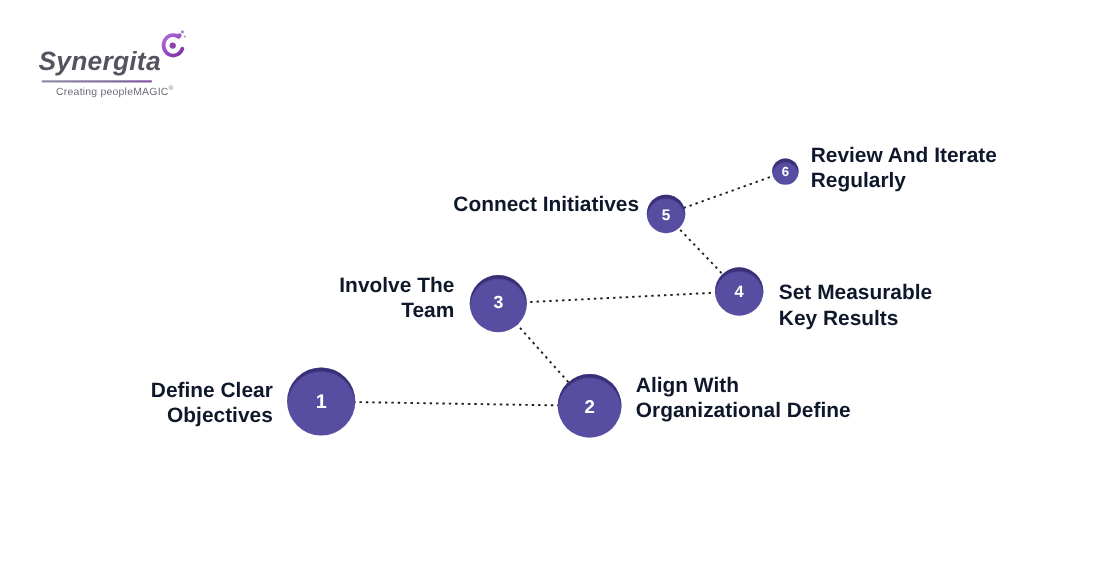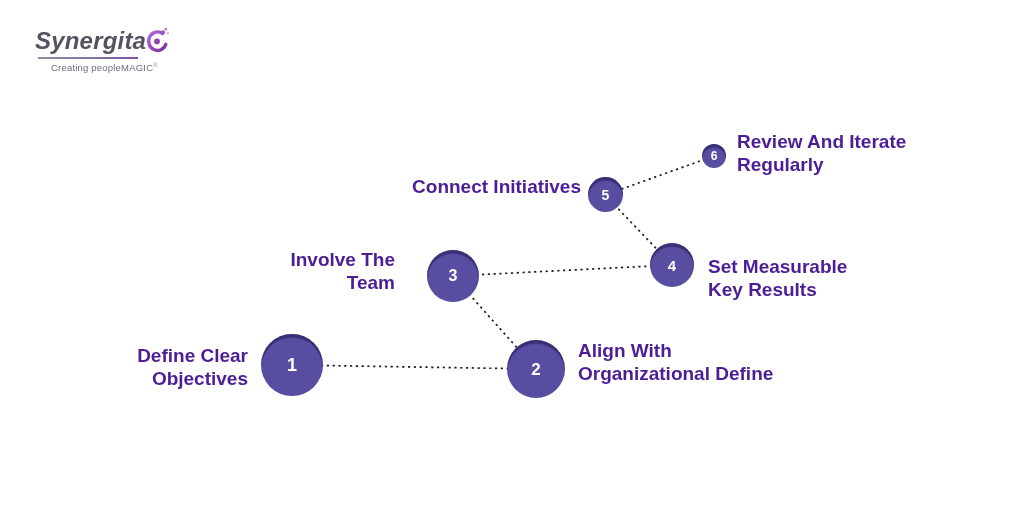--- a/index.html
+++ b/index.html
@@ -34,20 +34,21 @@
     display: flex;
     align-items: flex-start;
   }
   .brand {
     font-style: italic;
     font-weight: 600;
     font-size: 24px;
     letter-spacing: 0.2px;
     color: #56525f;
     line-height: 30px;
+    margin-top: 16px;
   }
   .swirl {
     width: 26px;
     height: 30px;
     margin-left: -2px;
     margin-top: 0px;
   }
   .divider {
     margin-left: 3px;
     margin-top: 1px;
@@ -97,28 +98,28 @@
   .c6 { left: 702px; top: 144px; width: 24px; height: 24px; }
   .c6 span { font-size: 12px; }
 
   
   .label {
     position: absolute;
     z-index: 2;
     font-size: 19px;
     font-weight: 700;
     line-height: 22.5px;
-    color: #4c1d95;
+    color: #0f172a;
     white-space: nowrap;
   }
   .label .ln { display: block; }
   .align-right { text-align: right; }
   .l1 { right: 763px; top: 345px; }
   .l2 { left: 578px;  top: 340px; }
-  .l3 { right: 616px; top: 249px; }
+  .l3 { right: 598px; top: 249px; }
   .l4 { left: 708px;  top: 256px; }
   .l5 { right: 430px; top: 176px; }
   .l6 { left: 737px;  top: 131px; }
 </style>
 </head>
 <body>
 
 <div class="canvas">
 
   <svg class="connectors" viewBox="0 0 1011 530">

